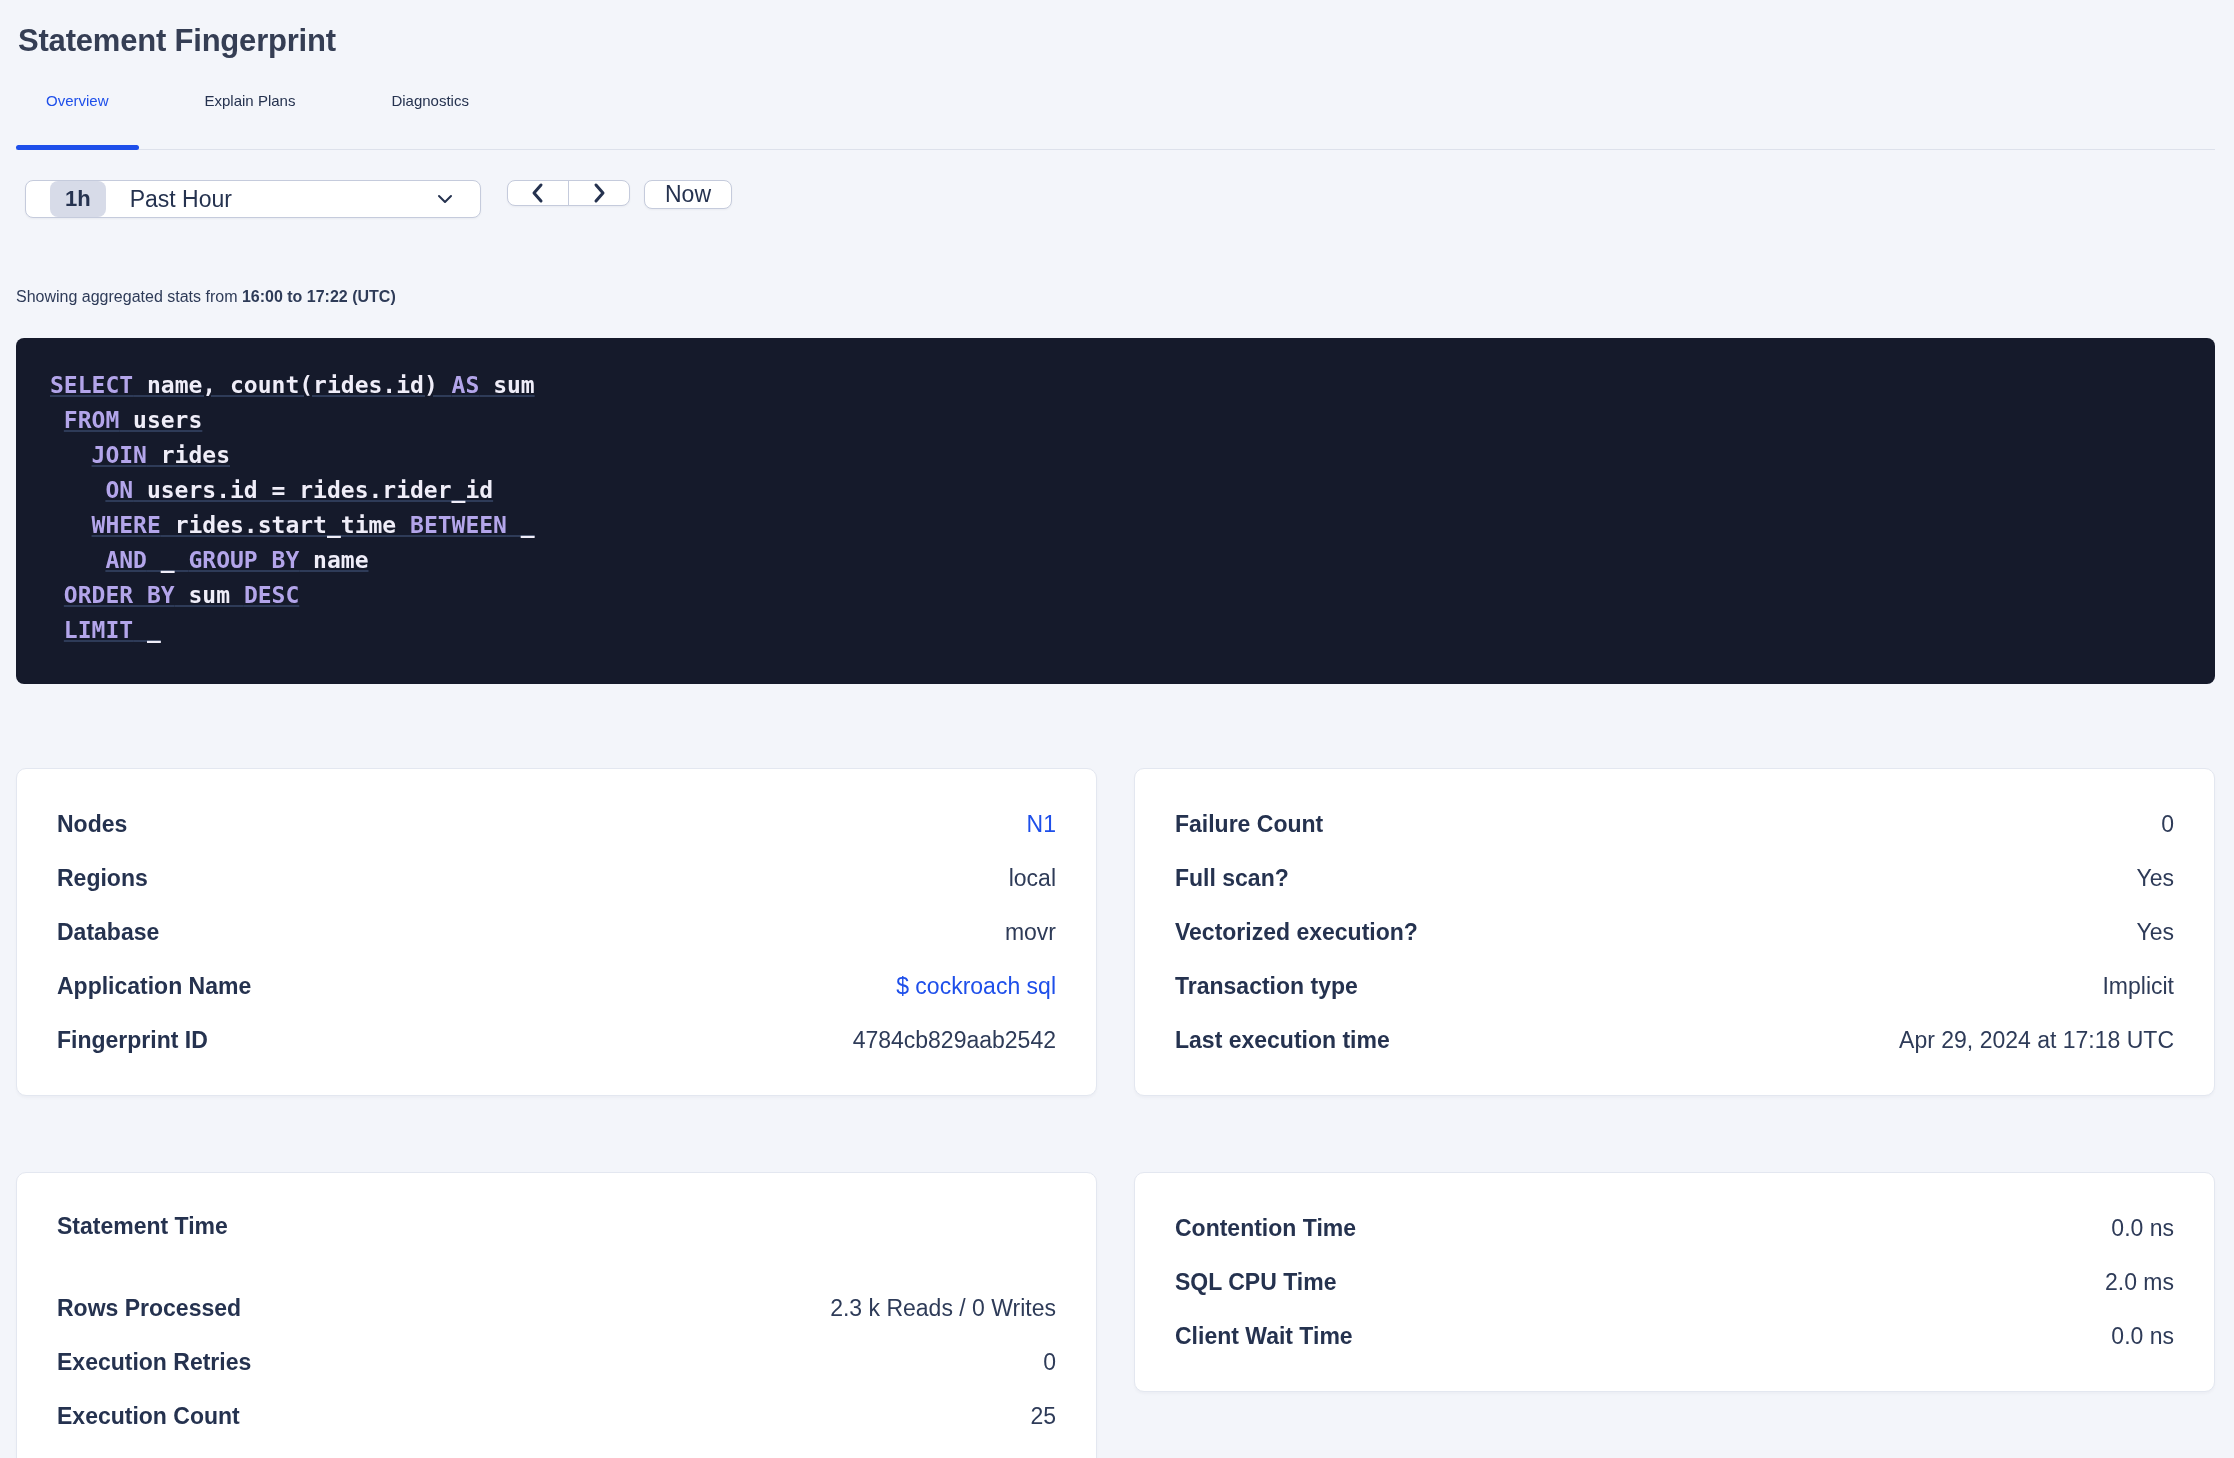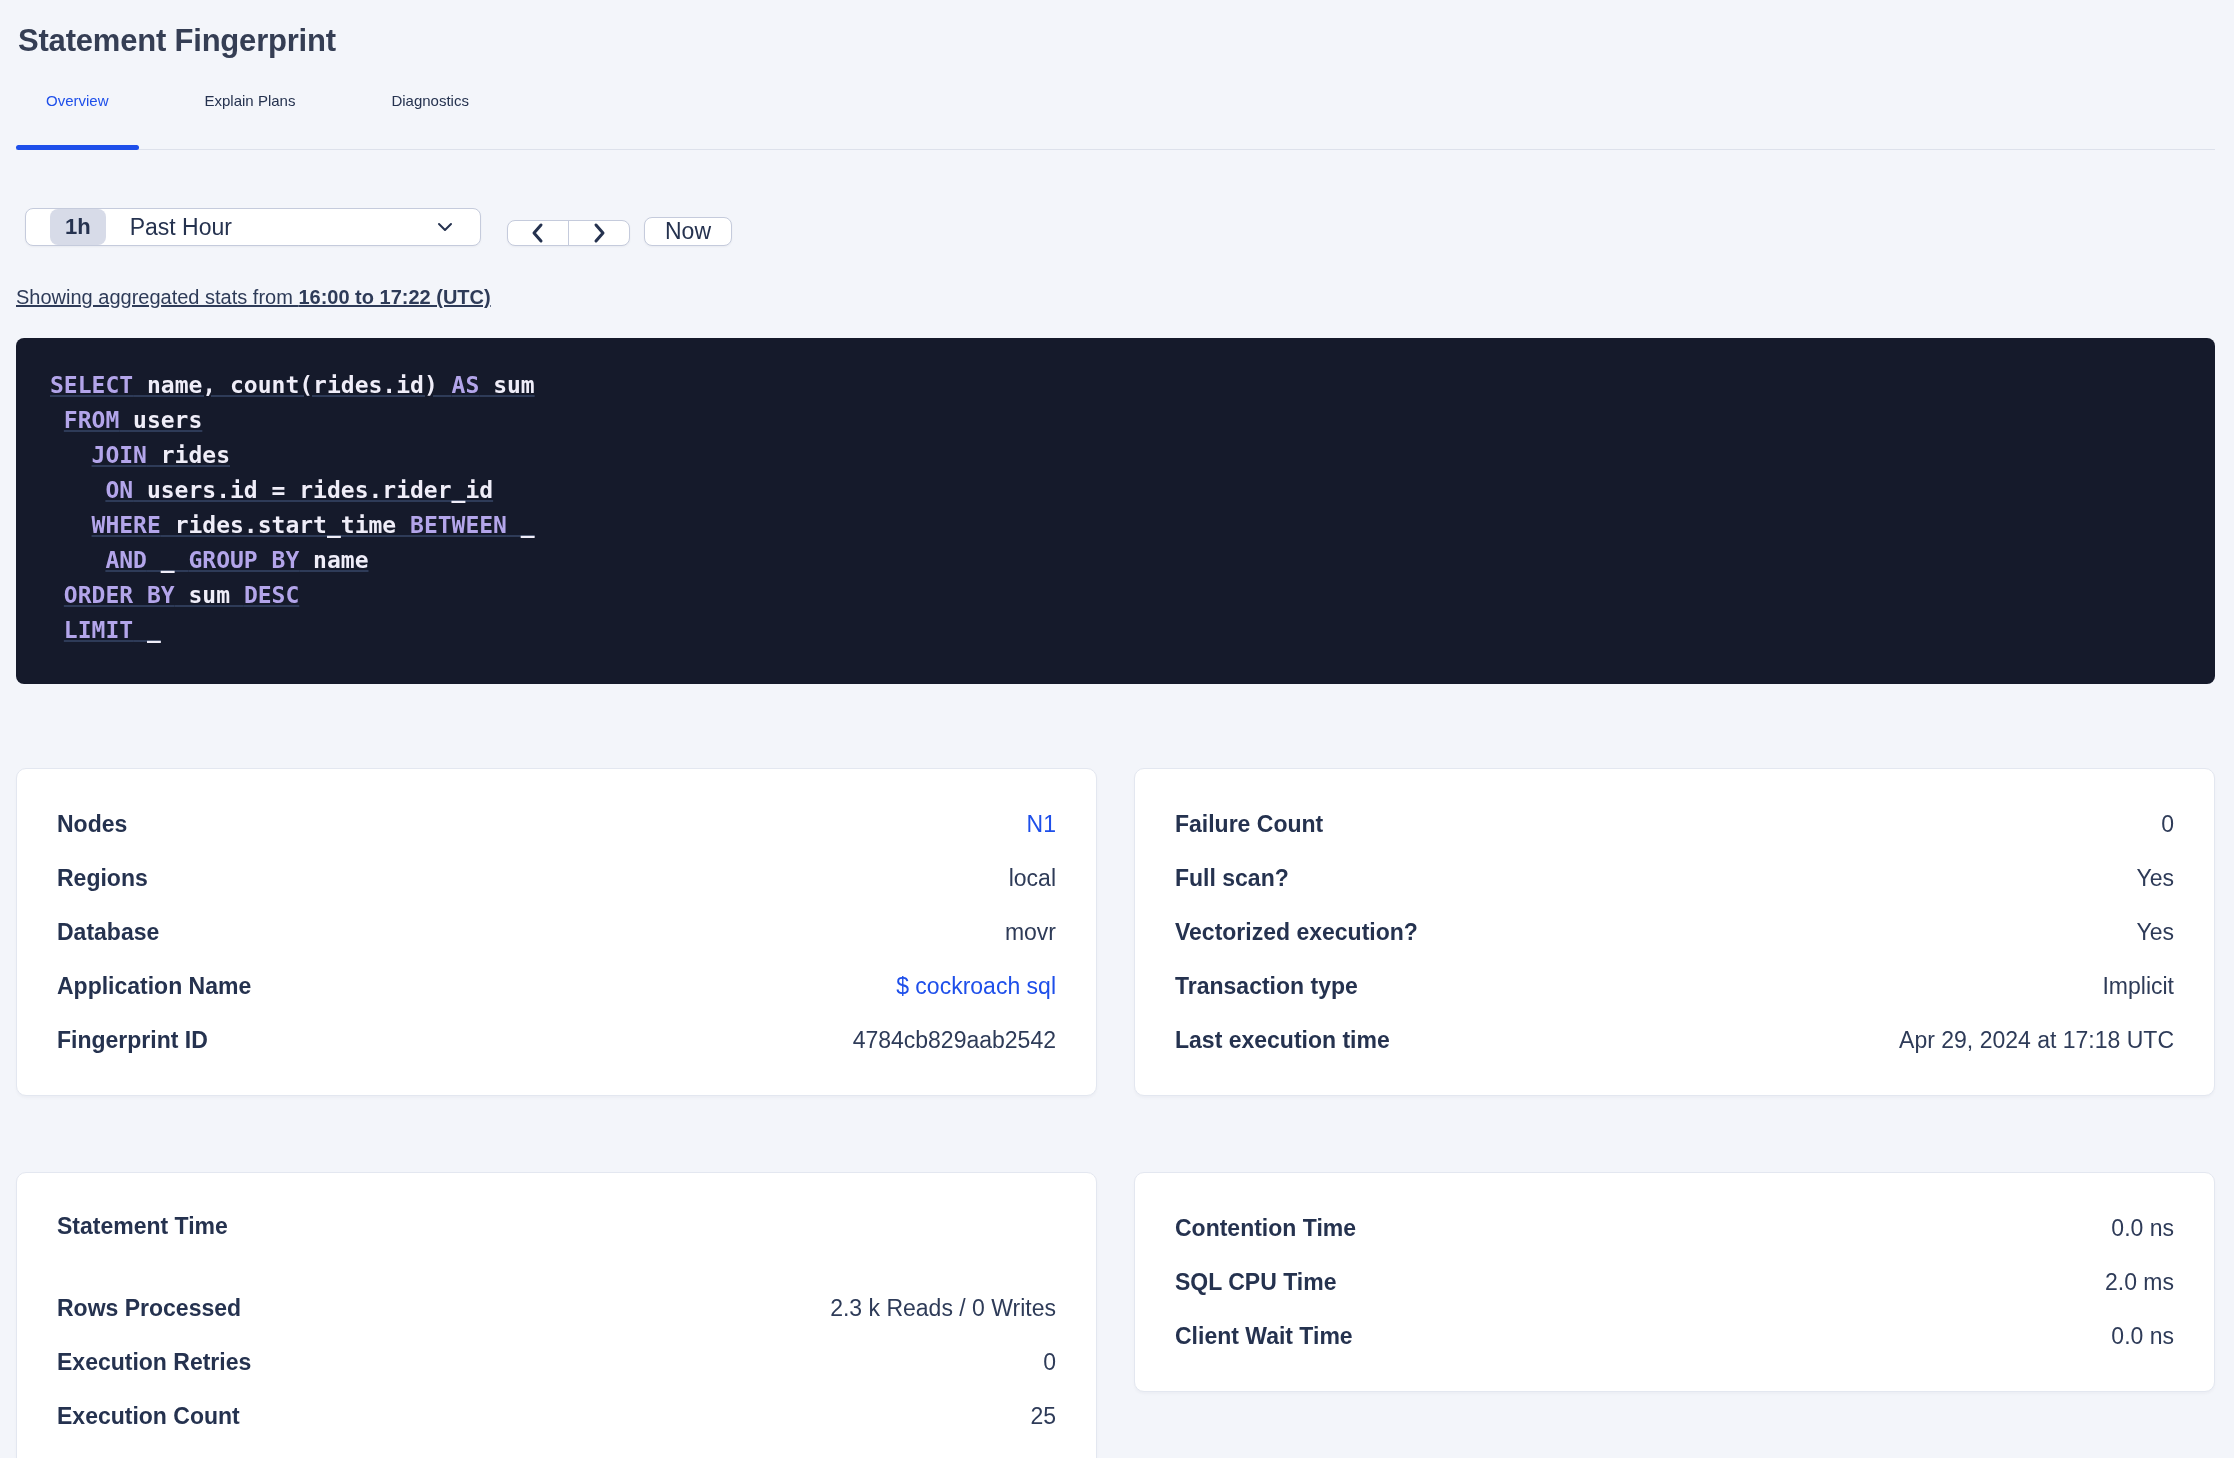--- a/index.html
+++ b/index.html
@@ -42,21 +42,21 @@
     position:relative;padding:0 30px;
     display:flex;align-items:flex-start;
     font-size:15px;color:var(--navy);cursor:pointer;
   }
   .tab.active{color:var(--blue);font-weight:500;}
   .tab.active::after{
     content:"";position:absolute;left:0;right:0;bottom:-1px;
     height:5px;border-radius:3px;background:var(--blue);
   }
   
-  .controls{margin-top:30px;display:flex;align-items:flex-end;height:66px;padding-left:9px;}
+  .controls{margin-top:30px;display:flex;align-items:flex-start;height:66px;padding-left:9px;}
   .ctl{
     background:#fff;border:1px solid var(--btn-border);border-radius:8px;
     box-shadow:0 1px 2px rgba(33,43,67,0.05);
     display:flex;align-items:center;cursor:pointer;
     font-size:23px;color:var(--navy);
   }
   .range-picker{width:456px;padding:0 24px 0 24px;}
   .range-badge{
     background:var(--badge-bg);border-radius:8px;
     height:36px;padding:0 15px;display:flex;align-items:center;
@@ -65,21 +65,21 @@
   .range-label{margin-left:24px;flex:1;text-align:left;}
   .arrow-group{margin-left:26px;width:123px;padding:0;overflow:hidden;}
   .arrow-btn{
     width:61px;height:100%;display:flex;align-items:center;justify-content:center;
     background:transparent;border:none;cursor:pointer;padding:0;
   }
   .arrow-btn:first-child{border-right:1px solid var(--btn-border);}
   .now-btn{margin-left:14px;width:88px;justify-content:center;}
   .chev{stroke:var(--navy);fill:none;stroke-linecap:round;stroke-linejoin:round;}
   
-  .stats-line{margin:37px 0 0 0;font-size:20px;line-height:28px;color:var(--text);text-decoration:underline;}
+  .stats-line{margin:37px 0 0 0;font-size:16px;line-height:28px;color:var(--text);}
   .stats-line b{font-weight:700;}
   
   .sql-box{
     margin-top:27px;background:var(--sql-bg);border-radius:8px;
     padding:30px 16px 36px 34px;
     font-family:"DejaVu Sans Mono","Liberation Mono",monospace;
     font-size:23px;font-weight:700;line-height:35px;text-decoration:underline;
   }
   .sql-line{white-space:pre;}
   .sql-line .kw{color:var(--sql-kw);}

